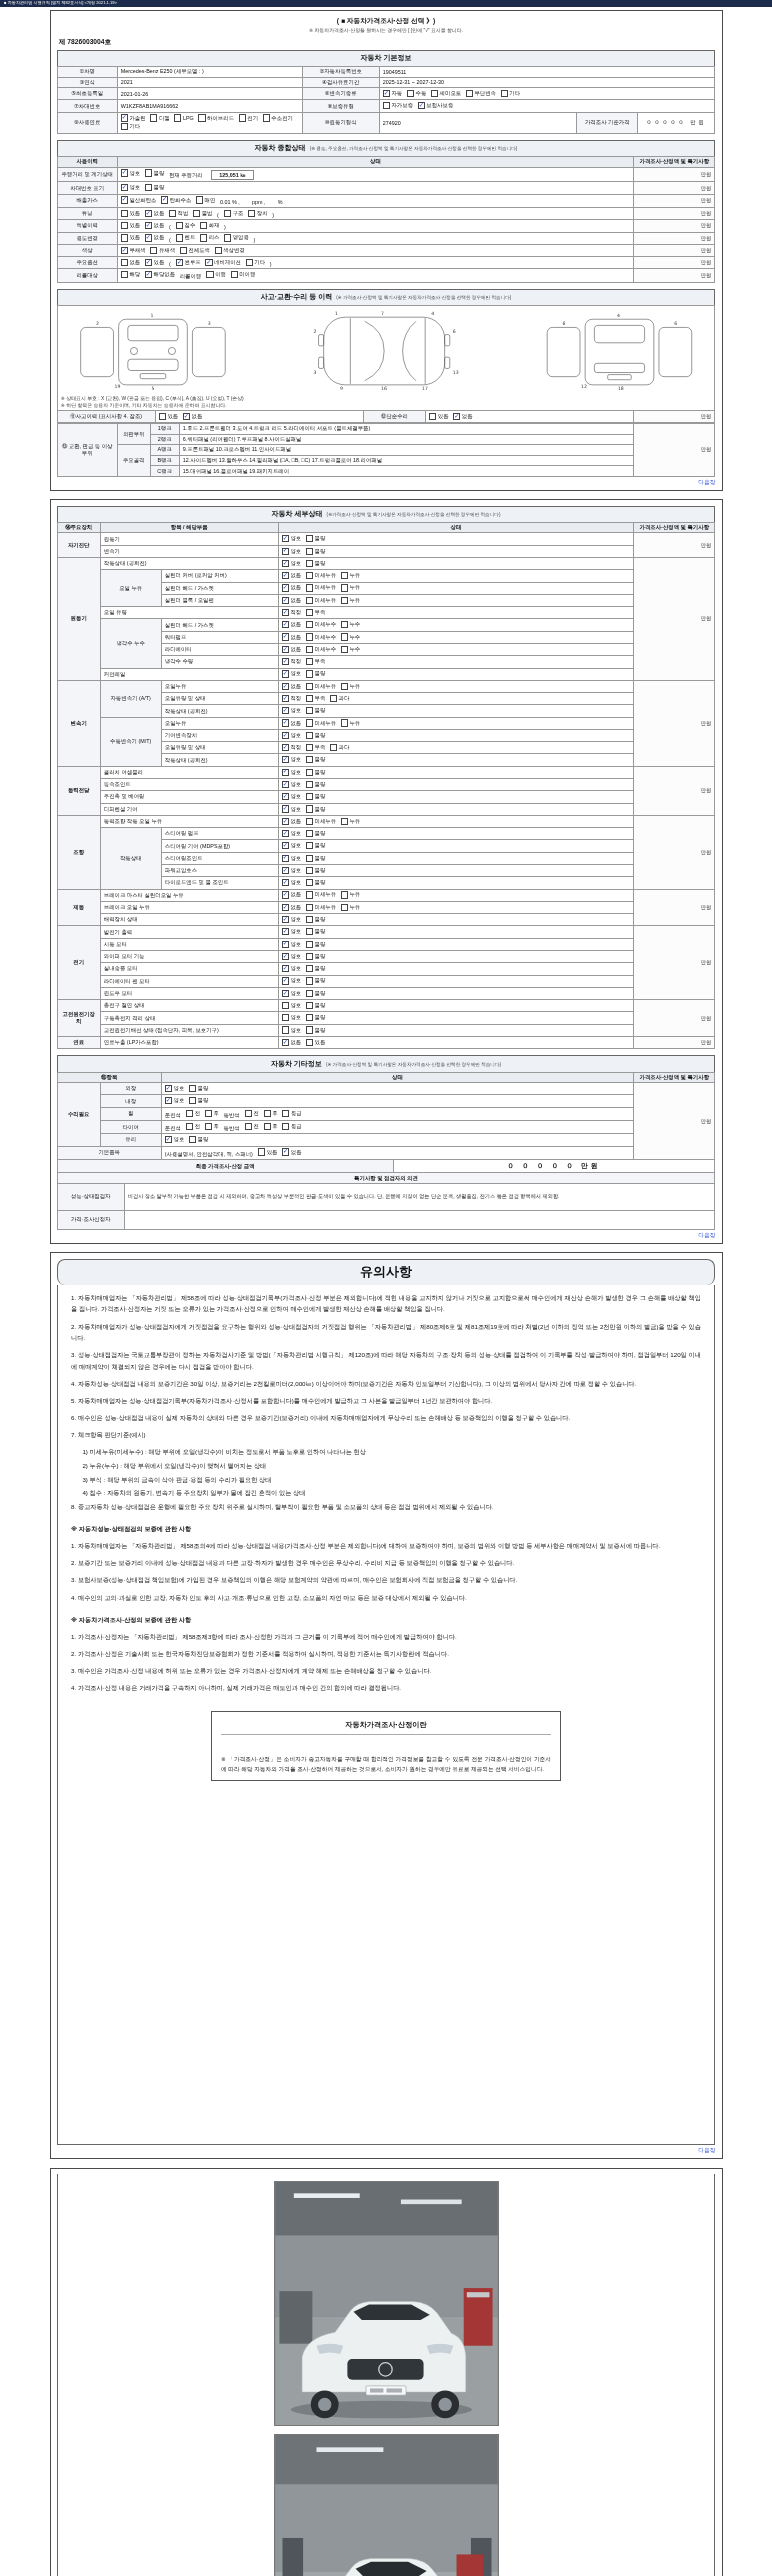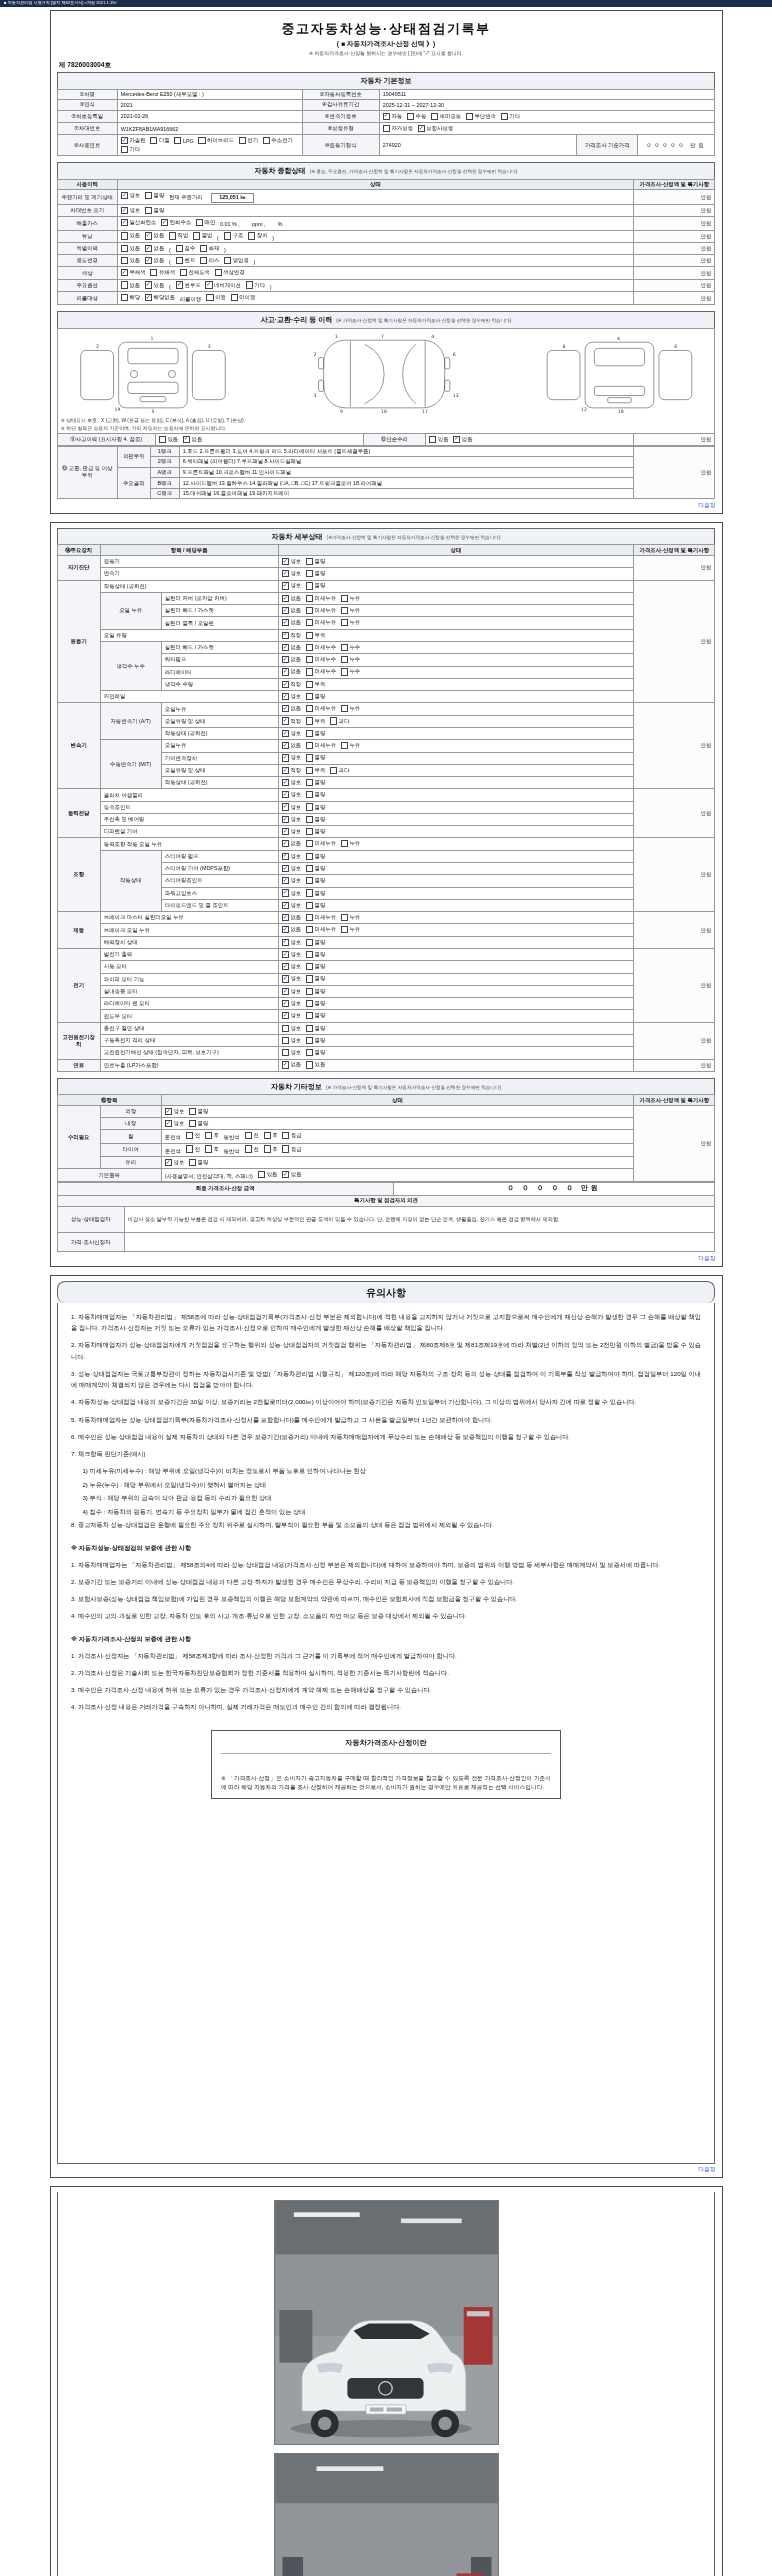--- a/index.html
+++ b/index.html
@@ -9,21 +9,21 @@
   .box{border:0.5px solid #4a4a4a;background:#fff;margin-bottom:8.2px;padding:5.2px 6.2px 13.4px;position:relative;}
   .next{position:absolute;right:6.2px;bottom:3.1px;color:#2b4fd8;font-size:5.7px;cursor:pointer;}
   h1{font-size:13px;text-align:center;margin:4.1px 0 1.5px;letter-spacing:1.5px;font-weight:bold;}
   .title-side{display:block;text-align:center;font-size:6.7px;font-weight:bold;margin:1px 0;}
   .title-note{text-align:center;font-size:4.9px;color:#333;margin:1px 0 5.2px;}
   .doc-no{font-size:6.7px;font-weight:bold;margin:0 0 2.6px 2.1px;}
   .sec-head{border:0.5px solid #666;border-bottom:none;background:#eef1f6;text-align:center;
     padding:2.6px 2.1px;font-size:6.7px;}
   .sec-head b{font-size:7px;}
   .sec-head .note{font-weight:normal;font-size:4.6px;color:#444;margin-left:4.1px;}
-  .sec-head.big{font-size:10px;font-weight:bold;padding:3.6px;border-radius:8px;}
+  .sec-head.big{font-size:13px;font-weight:bold;padding:3.6px;border-radius:8px;}
   table.grid{width:100%;border-collapse:collapse;font-size:5.4px;table-layout:fixed;}
   .grid th,.grid td{border:0.5px solid #999;padding:1.3px 3.1px;vertical-align:middle;word-break:break-all;}
   .grid th{background:#e9ecf1;font-weight:bold;text-align:center;}
   .grid td.lbl{background:#f4f5f8;text-align:center;}
   .grid td.gname{font-weight:bold;}
   .grid td.price{text-align:right;color:#333;font-size:5.2px;background:#fcfcfd;}
   .stack{margin-top:-0.5px;}
   .cb{display:inline-flex;align-items:center;margin:0.5px 4.6px 0.5px 0;white-space:nowrap;}
   .cb .bx{display:inline-block;width:5.2px;height:5.2px;border:0.5px solid #444;margin-right:1.5px;position:relative;background:#fff;flex:none;}
   .cb.on .bx::after{content:"✓";position:absolute;top:-2.1px;left:0;color:#1d3fd0;font-weight:bold;font-size:6.2px;}
@@ -49,21 +49,20 @@
 <body>
 
 <div class="topbar">
   <span>■ 자동차관리법 시행규칙 [별지 제82호서식] &lt;개정 2021.1.19&gt;</span>
 </div>
 
 <div class="page">
 
   <section class="box" style="min-height:392px">
     <div>
-      <h1>중고자동차성능·상태점검기록부</h1>
       <span class="title-side">( ■ 자동차가격조사·산정 선택 》)</span>
       <div class="title-note">※ 자동차가격조사·산정을 원하시는 경우에만 [ ]안에 "√" 표시를 합니다.</div>
       <div class="doc-no">제 7826003004호</div>
     </div>
 
     <div class="sec-head"><b>자동차 기본정보</b></div>
     <table class="grid">
       <colgroup>
           <col style="width:60px">
           <col style="width:185px">

